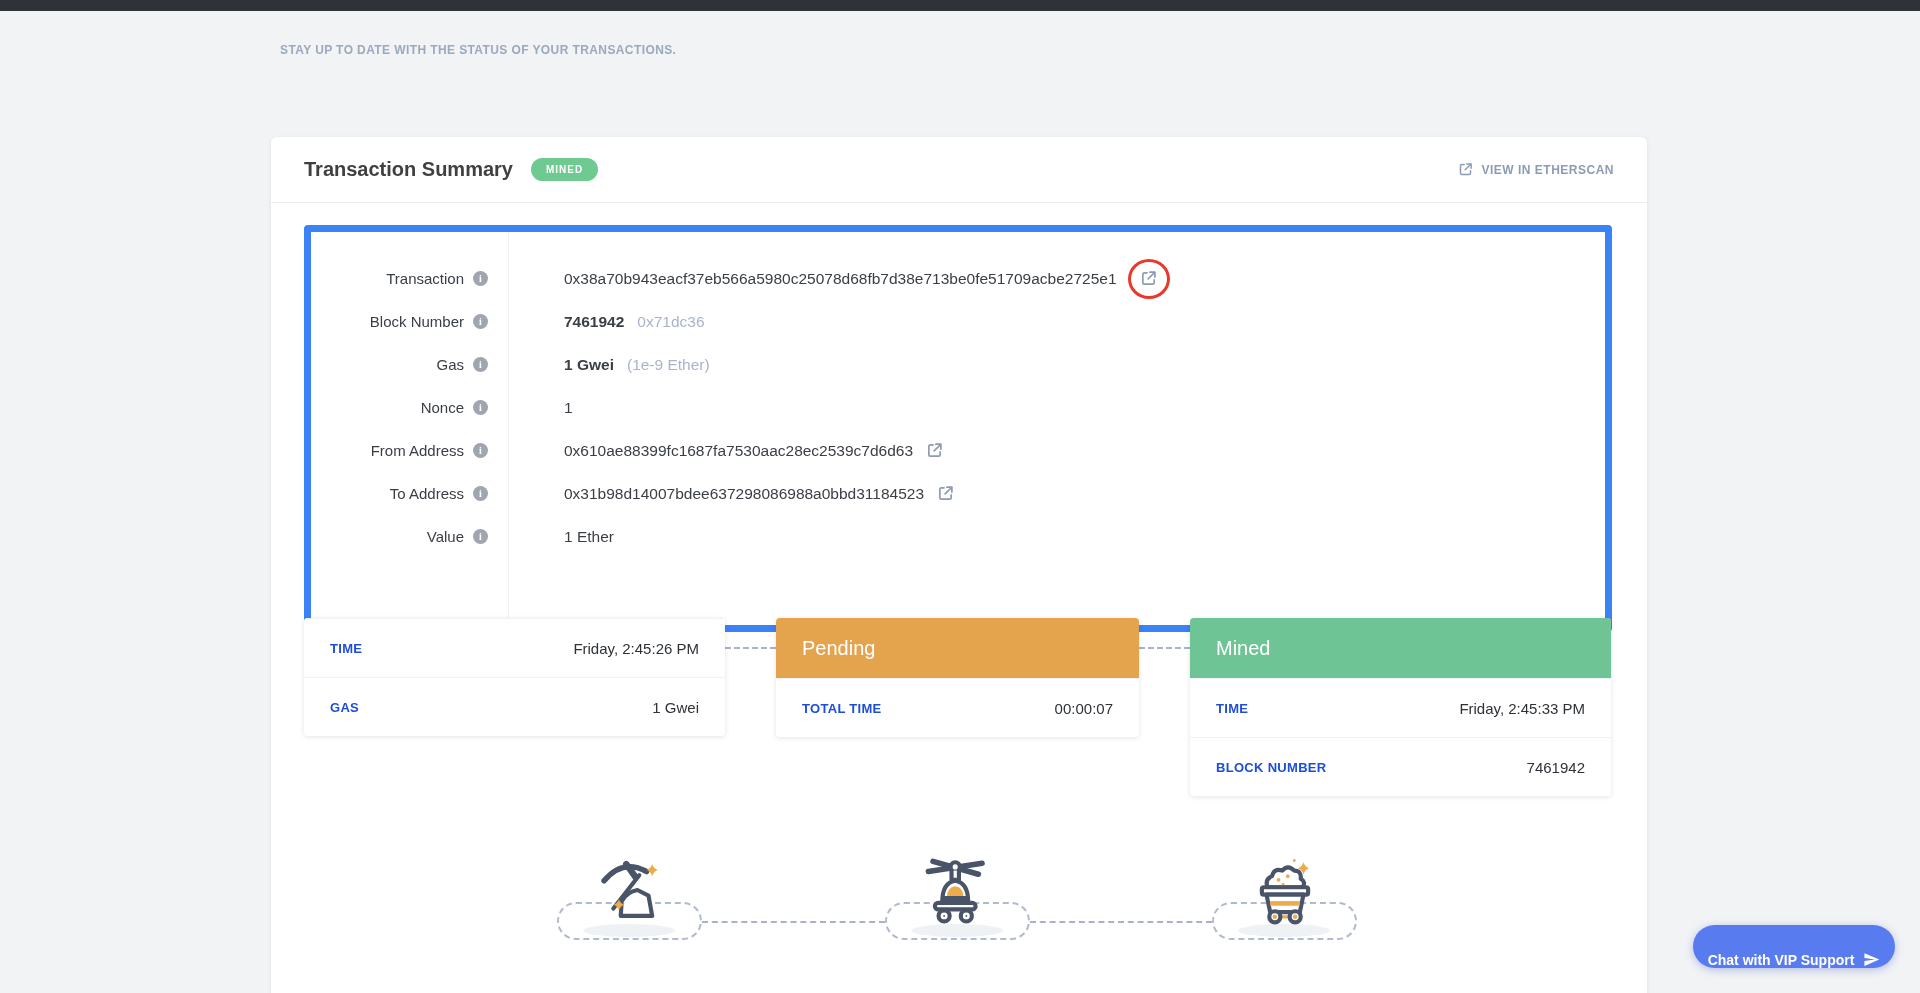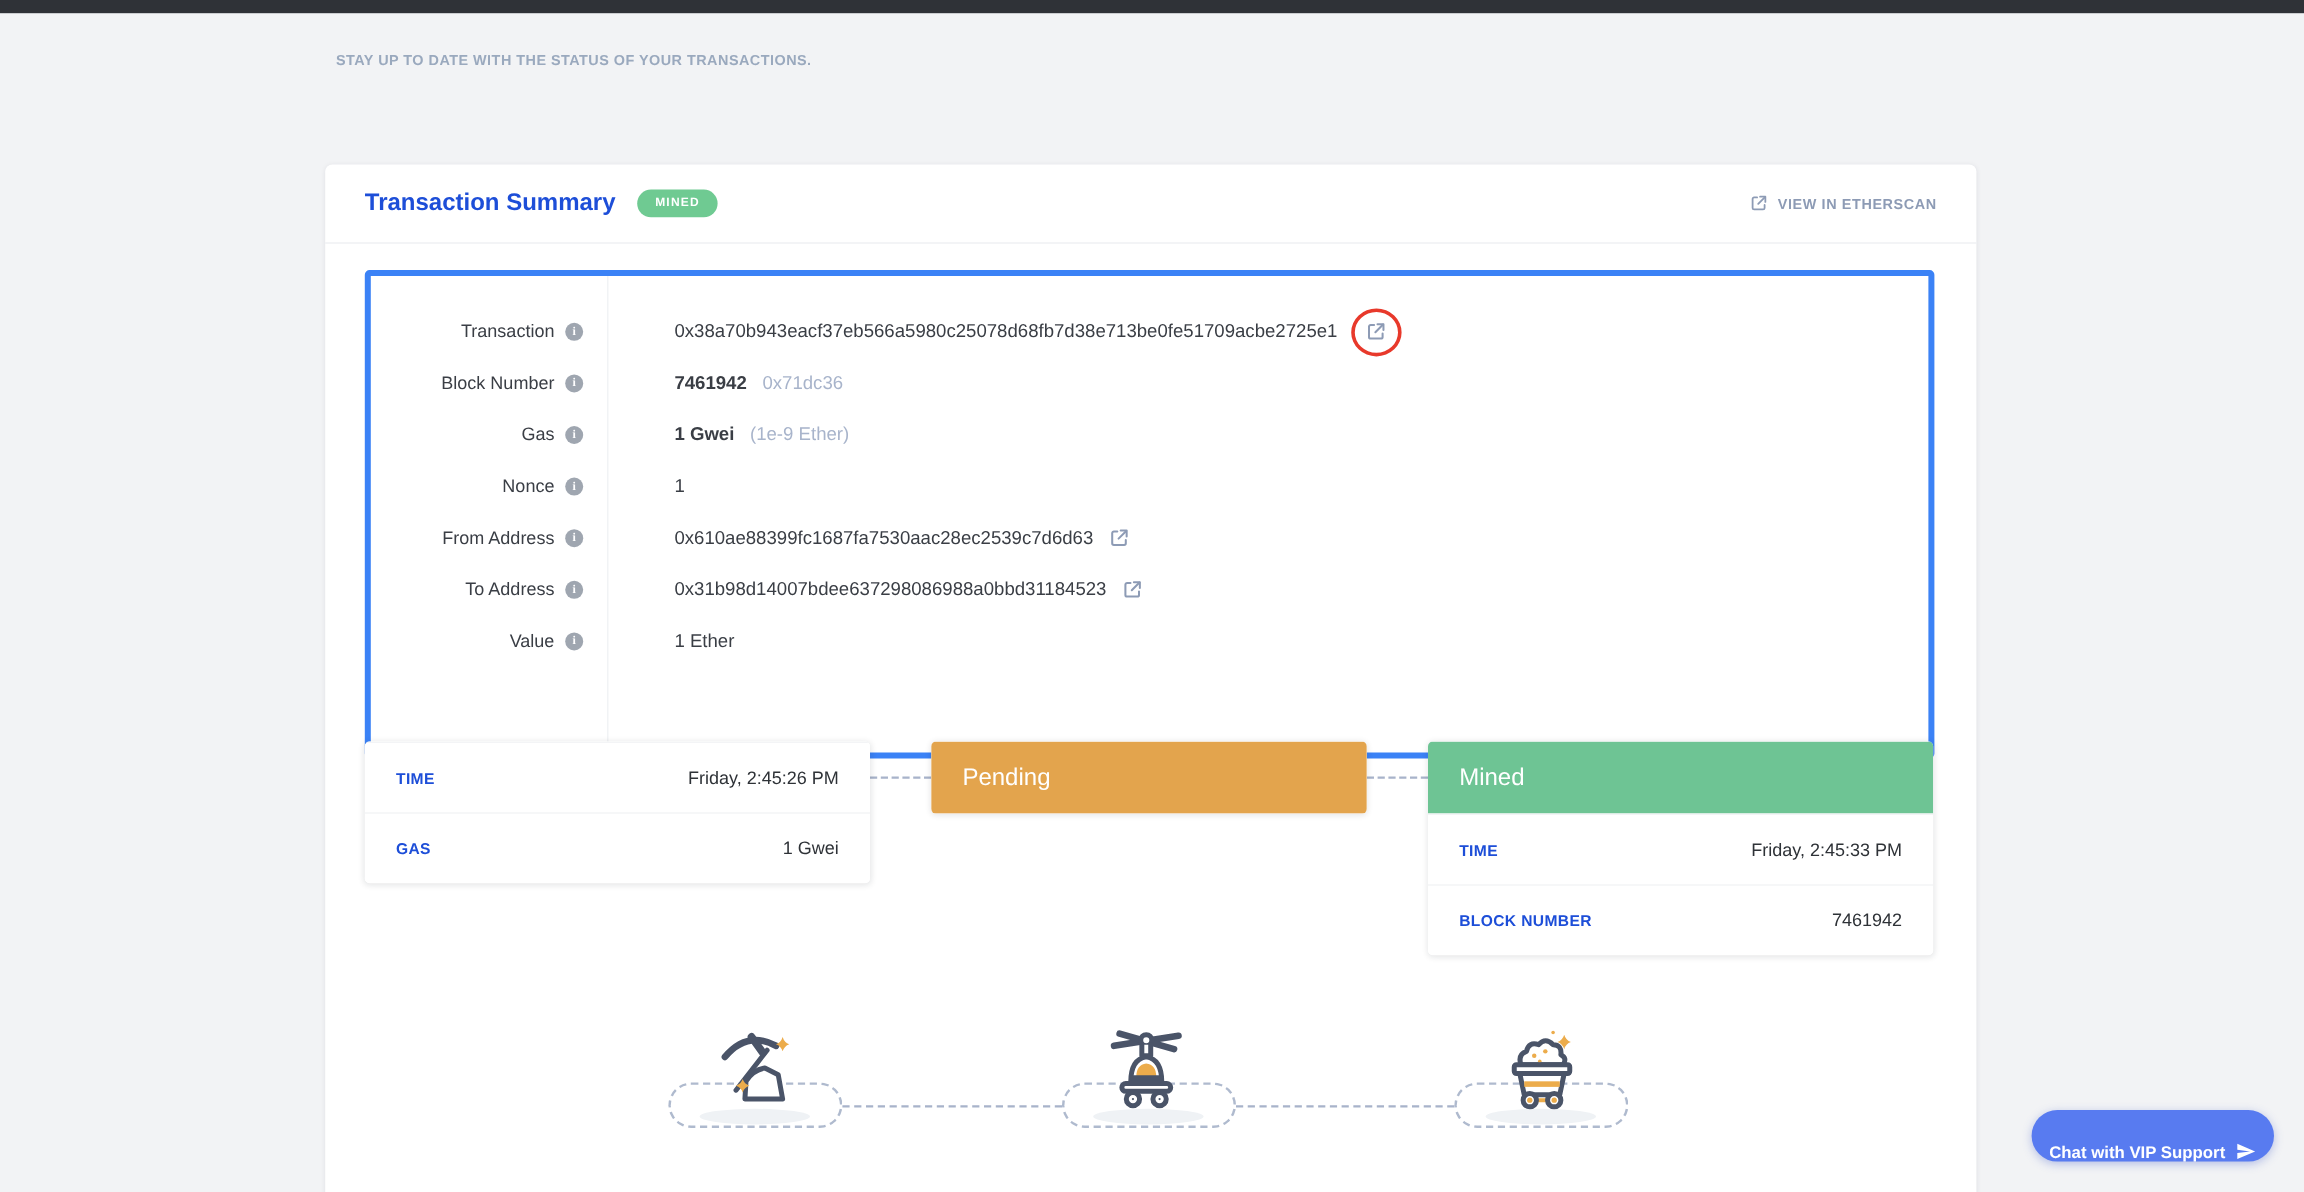--- a/index.html
+++ b/index.html
@@ -9,31 +9,31 @@
   .topbar { position:absolute; left:0; top:0; width:1920px; height:11px; background:#2F3237; }
 
   .page-header { position:absolute; left:280px; top:36px; }
   .page-title { font-size:27px; font-weight:600; color:#303439; letter-spacing:.2px; }
   .page-subtitle { margin-top:7px; font-size:12px; font-weight:700; color:#9AA9BE; letter-spacing:.4px; }
 
   .main-card { position:absolute; left:271px; top:137px; width:1376px; height:900px;
                background:#fff; border-radius:6px; box-shadow:0 1px 4px rgba(20,30,50,.08); }
 
   .card-header { height:66px; display:flex; align-items:center; padding:0 33px; border-bottom:1px solid #EBEDF0; }
-  .card-title { font-size:20px; font-weight:600; color:#1d4ed8; }
+  .card-title { font-size:20px; font-weight:600; color:#404040; }
   .badge { margin-left:18px; background:#6FCA92; color:#fff; font-size:10px; font-weight:700;
            letter-spacing:1px; padding:6px 15px; border-radius:13px; }
   .header-spacer { flex:1; }
   .etherscan-link { display:flex; align-items:center; gap:8px; color:#8D9BB5; font-size:12px;
                     font-weight:700; letter-spacing:.5px; cursor:pointer; text-decoration:none; }
   .ext-icon { width:15px; height:15px; display:inline-block; }
   .ext-icon svg { width:100%; height:100%; display:block; }
 
   .details-panel { position:absolute; left:33px; top:88px; width:1308px; height:407px;
-                   border:5px solid #3b82f6; border-radius:4px; padding-top:25px; }
+                   border:7px solid #3b82f6; border-radius:4px; padding-top:25px; }
   .details-divider { position:absolute; left:197px; top:0; width:1px; height:100%; background:#EEF0F3; }
   .detail-row { height:43px; display:flex; align-items:center; }
   .detail-label-cell { width:197px; display:flex; justify-content:flex-end; align-items:center; padding-right:20px; }
   .detail-label { font-size:15px; color:#3A3E45; }
   .info-icon { width:15px; height:15px; margin-left:9px; background:#9FA6B0; color:#fff; border-radius:50%;
                font-size:10px; font-weight:700; display:flex; align-items:center; justify-content:center;
                font-family:"Liberation Serif","DejaVu Serif",serif; cursor:pointer; }
   .detail-value-cell { display:flex; align-items:center; padding-left:56px; gap:13px; }
   .detail-value { font-size:15.5px; font-weight:500; color:#3A3E45; }
   .detail-secondary { font-size:15.5px; font-weight:500; color:#A8B4CB; }
@@ -202,20 +202,24 @@
         <span class="stage-row-value">Friday, 2:45:26 PM</span>
       </div>
       <div class="stage-row">
         <span class="stage-row-label">GAS</span>
         <span class="stage-row-value">1 Gwei</span>
       </div>
     </div>
 
     <div class="stage-card" style="left:472px; width:363px;">
       <div class="stage-header" style="background: rgb(227, 164, 77);">Pending</div>
+      <div class="stage-row">
+        <span class="stage-row-label">TOTAL TIME</span>
+        <span class="stage-row-value">00:00:07</span>
+      </div>
     </div>
 
     <div class="stage-card" style="left:886px; width:421px;">
       <div class="stage-header" style="background: rgb(110, 196, 148);">Mined</div>
       <div class="stage-row">
         <span class="stage-row-label">TIME</span>
         <span class="stage-row-value">Friday, 2:45:33 PM</span>
       </div>
       <div class="stage-row">
         <span class="stage-row-label">BLOCK NUMBER</span>

